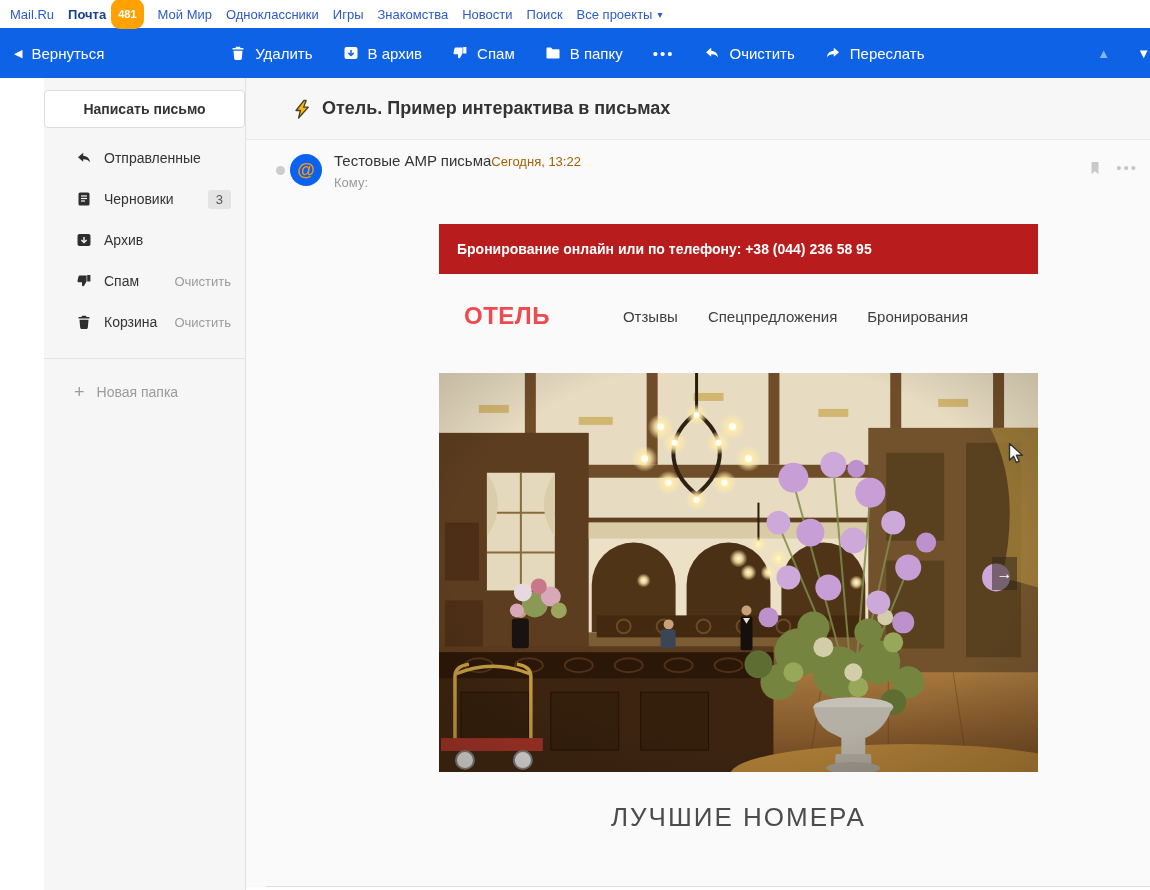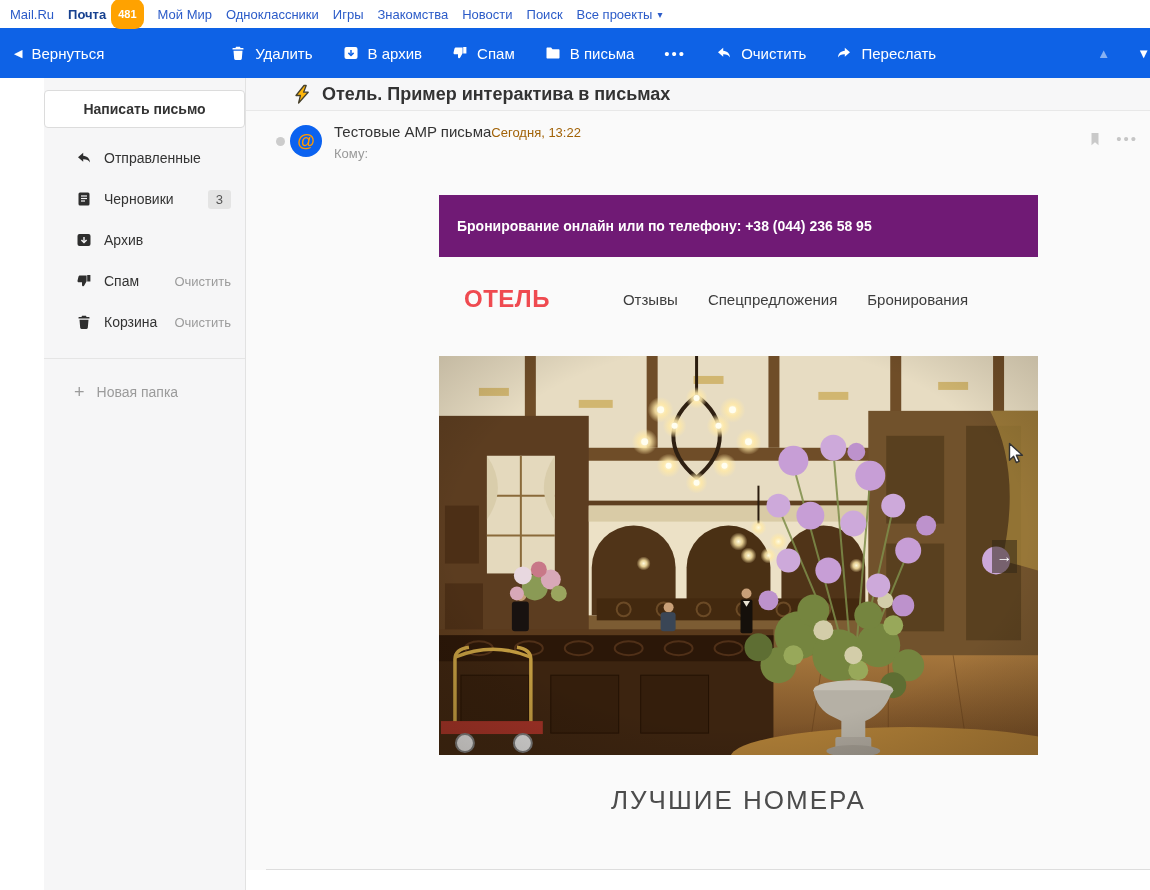--- a/index.html
+++ b/index.html
@@ -37,34 +37,34 @@
   .f-icon { width:16px; height:16px; flex:none; }
   .folder-label { flex:1; }
   .folder-count { color:#333; }
   .folder-badge { background:#e4e4e4; color:#555; border-radius:3px; padding:2px 8px; font-size:13px; }
   .folder-action { color:#9b9b9b; font-size:13px; cursor:pointer; }
   .sidebar-divider { height:1px; background:#e5e5e5; margin-top:18px; }
   .new-folder { margin:25px 0 0 30px; color:#9b9b9b; display:flex; align-items:center; gap:12px; cursor:pointer; font-size:14px; }
   .new-folder .plus { font-size:18px; line-height:14px; }
   
   .main { flex:1; background:#fafafa; display:flex; flex-direction:column; position:relative; }
-  .subject-row { flex:none; height:33px; display:flex; align-items:center; gap:10px; padding-left:46px;
+  .subject-row { flex:none; height:62px; display:flex; align-items:center; gap:10px; padding-left:46px;
     background:#f7f7f8; border-bottom:1px solid #e8e8e8; font-size:18px; font-weight:bold; color:#333; }
   .sender-row { flex:none; height:84px; position:relative; }
   .unread-dot { position:absolute; left:30px; top:26px; width:9px; height:9px; border-radius:50%; background:#ccc; }
   .avatar { position:absolute; left:44px; top:14px; width:32px; height:32px; border-radius:50%; background:#0b62f0;
     color:#ff9900; font-weight:bold; font-size:18px; display:flex; align-items:center; justify-content:center; }
   .sender-name { position:absolute; left:88px; top:12px; font-size:15px; color:#333; }
   .sender-date { font-size:13px; color:#a16207; font-weight:normal; }
   .to-line { position:absolute; left:88px; top:35px; font-size:13px; color:#999; }
   .flag-btn { position:absolute; right:47px; top:20px; width:16px; height:16px; cursor:pointer; }
   .menu-dots { position:absolute; right:12px; top:19px; color:#c6c6c6; font-size:15px; letter-spacing:2px; cursor:pointer; }
   
   .email-column { width:599px; margin-left:193px; }
-  .banner { height:62px; background:#701a75; color:#fff; display:flex; align-items:center; padding-left:18px; font-size:14px; font-weight:bold; }
+  .banner { height:50px; background:#b91c1c; color:#fff; display:flex; align-items:center; padding-left:18px; font-size:14px; font-weight:bold; }
   .banner a { color:#fff; cursor:pointer; }
   .hotel-nav { margin-top:12px; height:60px; display:flex; align-items:center; }
   .brand { margin-left:25px; font-size:24px; font-weight:bold; color:#ef4a50; letter-spacing:.5px; }
   .hotel-nav-items { display:flex; gap:30px; margin-left:73px; font-size:15px; color:#3d3d3d; }
   .hotel-nav-items span { cursor:pointer; }
   .hero { margin-top:27px; width:599px; height:399px; position:relative; overflow:hidden; background:#7c5c33; }
   .hero svg.scene { width:100%; height:100%; display:block; }
   .carousel-next { position:absolute; right:21px; top:184px; width:25px; height:33px; background:rgba(50,38,22,.55);
     color:#fff; display:flex; align-items:center; justify-content:center; font-size:16px; cursor:pointer; }
   .hero-title { margin-top:30px; text-align:center; font-size:26px; color:#4c4c4c; letter-spacing:2px; }
@@ -141,21 +141,21 @@
           </svg>
       </span>
       <span>Спам</span>
     </div>
     <div class="tb-btn">
       <span class="tb-icon">
         <svg viewBox="0 0 16 16" width="16" height="16">
             <path fill="#fff" d="M1.5 3.5c0-.6.4-1 1-1h3.6l1.4 1.7h6c.6 0 1 .4 1 1v7.3c0 .6-.4 1-1 1h-11c-.6 0-1-.4-1-1z"></path>
           </svg>
       </span>
-      <span>В письма</span>
+      <span>В папку</span>
     </div>
     <div class="tb-more">•••</div>
     <div class="tb-btn">
       <span class="tb-icon">
         <svg viewBox="0 0 16 16" width="16" height="16">
             <path fill="#fff" d="M7.2 2.8 2 7.3l5.2 4.5V9.2c3.3-.1 5.4 1 6.8 3.3-.3-3.8-2.6-6.4-6.8-6.7z"></path>
           </svg>
       </span>
       <span>Очистить</span>
     </div>

